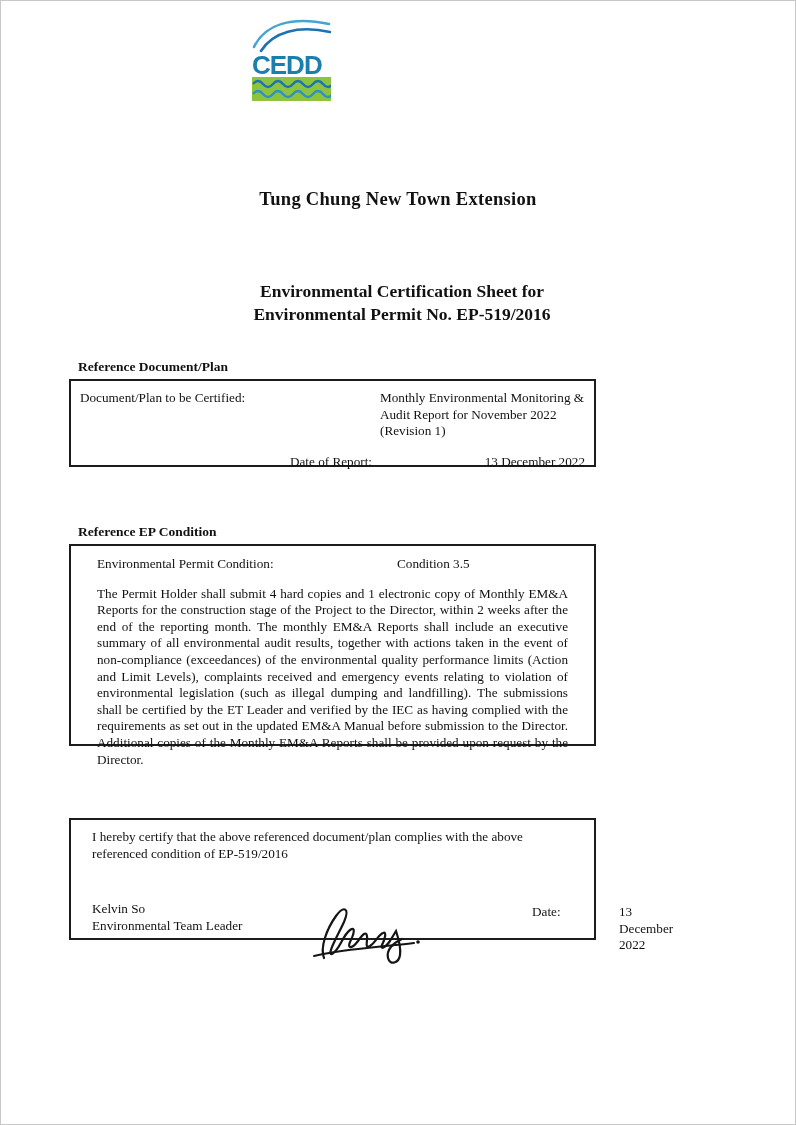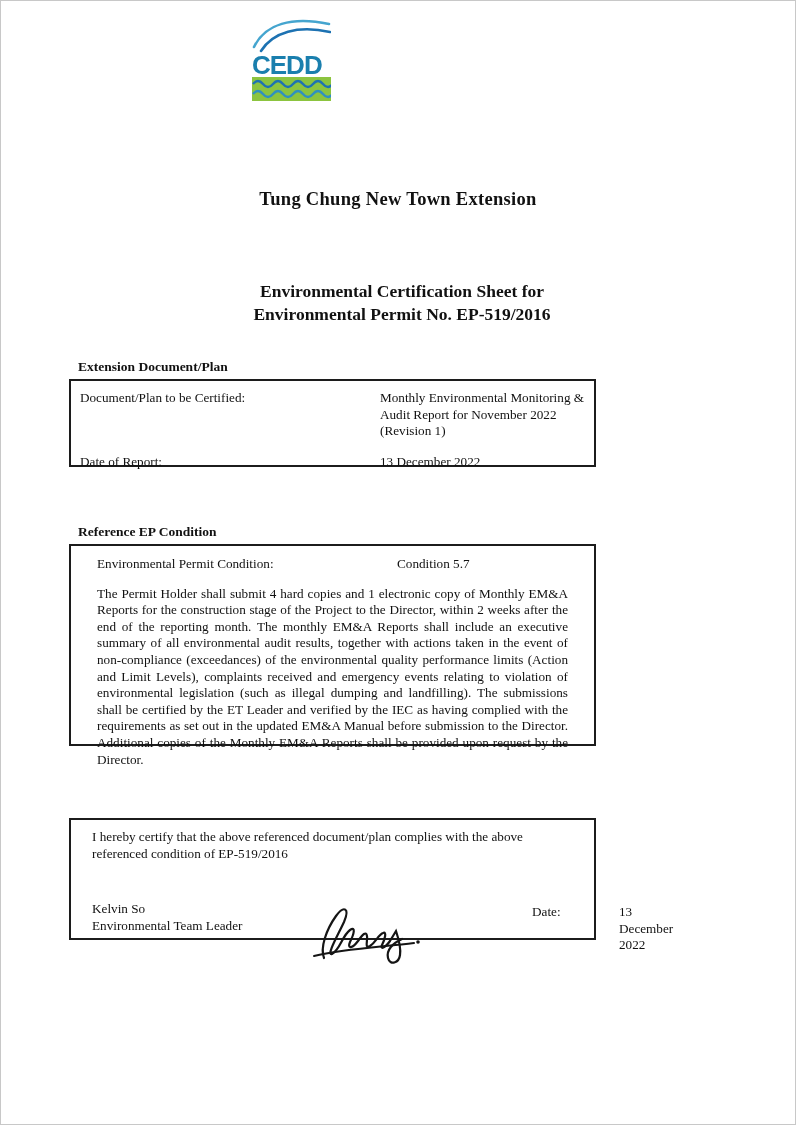--- a/index.html
+++ b/index.html
@@ -86,21 +86,21 @@
   }
   .box-ref-doc { top: 378px; height: 88px; padding: 9px 9px; }
   .box-ref-ep  { top: 543px; height: 202px; padding: 10px 26px; }
   .box-et-cert { top: 817px; height: 122px; padding: 9px 21px; }
 
   .kv-row {
     display: grid;
     grid-template-columns: 292px 1fr;
     column-gap: 8px;
   }
-  .kv-row + .kv-row { margin-top: 14px; }
+  .kv-row + .kv-row { margin-top: 14px; text-align: right; }
 
   .ep-body {
     margin-top: 13px;
     text-align: justify;
   }
 
   .cert-statement { margin-bottom: 0; }
 
   .sign-area { position: relative; height: 70px; }
   .signer {
@@ -141,37 +141,37 @@
     </svg>
   </div>
 
   <div class="doc-title">Tung Chung New Town Extension</div>
 
   <div class="doc-subtitle">
     <div>Environmental Certification Sheet for</div>
     <div>Environmental Permit No. EP-519/2016</div>
   </div>
 
-  <div class="section-heading h-ref-doc">Extension Document/Plan</div>
+  <div class="section-heading h-ref-doc">Reference Document/Plan</div>
   <div class="box box-ref-doc">
     <div class="kv-row">
       <div>Document/Plan to be Certified:</div>
       <div>Monthly Environmental Monitoring &amp; Audit Report for November 2022 (Revision 1)</div>
     </div>
     <div class="kv-row">
       <div>Date of Report:</div>
       <div>13 December 2022</div>
     </div>
   </div>
 
   <div class="section-heading h-ref-ep">Reference EP Condition</div>
   <div class="box box-ref-ep">
     <div class="kv-row">
       <div>Environmental Permit Condition:</div>
-      <div>Condition 5.7</div>
+      <div>Condition 3.5</div>
     </div>
     <div class="ep-body">The Permit Holder shall submit 4 hard copies and 1 electronic copy of Monthly EM&amp;A Reports for the construction stage of the Project to the Director, within 2 weeks after the end of the reporting month.  The monthly EM&amp;A Reports shall include an executive summary of all environmental audit results, together with actions taken in the event of non-compliance (exceedances) of the environmental quality performance limits (Action and Limit Levels), complaints received and emergency events relating to violation of environmental legislation (such as illegal dumping and landfilling).  The submissions shall be certified by the ET Leader and verified by the IEC as having complied with the requirements as set out in the updated EM&amp;A Manual before submission to the Director.  Additional copies of the Monthly EM&amp;A Reports shall be provided upon request by the Director.</div>
   </div>
 
   <div class="section-heading h-et-cert">ET Certification</div>
   <div class="box box-et-cert">
     <div class="cert-statement">I hereby certify that the above referenced document/plan complies with the above referenced condition of EP-519/2016</div>
     <div class="sign-area">
       <div class="signer">
         <div>Kelvin So</div>

